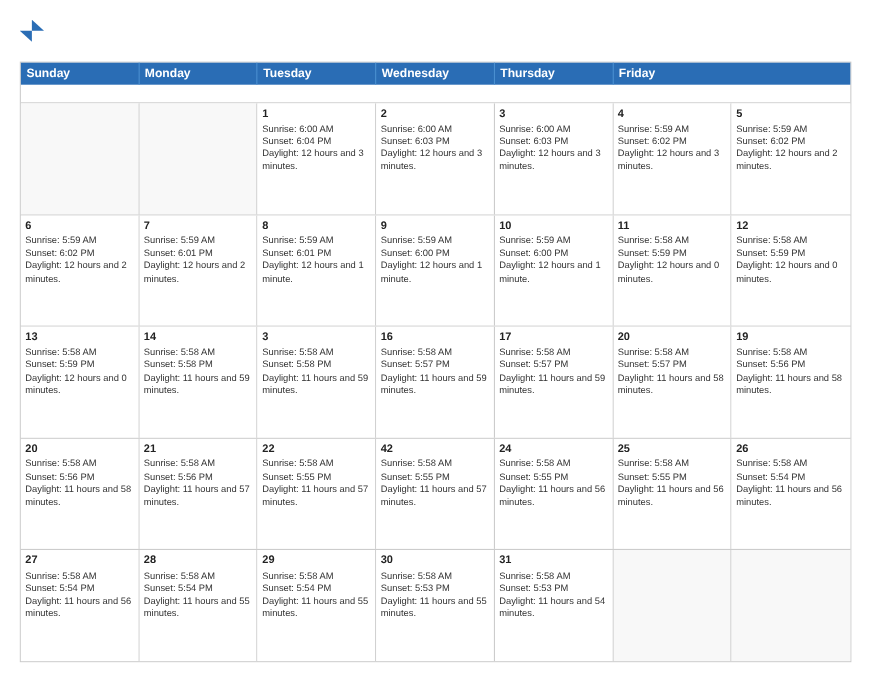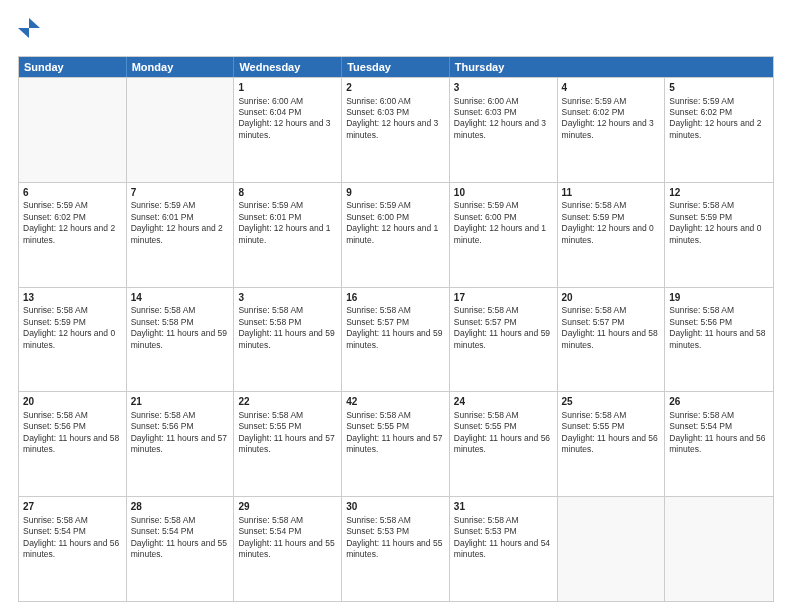--- a/index.html
+++ b/index.html
@@ -51,20 +51,21 @@
     }
     .location {
       font-size: 14px;
       color: #555;
     }
     .calendar {
       flex: 1;
       display: flex;
       flex-direction: column;
       border: 1px solid #ccc;
+      gap: 16px;
     }
     .cal-header-row {
       display: grid;
       grid-template-columns: repeat(7, 1fr);
       background: #2a6db5;
     }
     .cal-header-cell {
       color: #fff;
       font-size: 11px;
       font-weight: bold;
@@ -125,23 +126,24 @@
     <div class="title-block">
       <div class="month-title"></div>
       <div class="location"></div>
     </div>
   </div>
 
   <div class="calendar">
     <div class="cal-header-row">
     <div class="cal-header-cell">Sunday</div>
         <div class="cal-header-cell">Monday</div>
+        <div class="cal-header-cell">Tuesday</div>
         <div class="cal-header-cell">Wednesday</div>
-        <div class="cal-header-cell">Tuesday</div>
         <div class="cal-header-cell">Thursday</div>
+        <div class="cal-header-cell">Friday</div>
       </div>
     <div class="cal-body">
     <div class="cal-week">
           <div class="cal-cell empty"></div>
           <div class="cal-cell empty"></div>
           <div class="cal-cell">
             <div class="day-num">1</div>
             <div class="cell-text" style="white-space: pre-line;">Sunrise: 6:00 AM
 Sunset: 6:04 PM
 Daylight: 12 hours and 3 minutes.</div>

